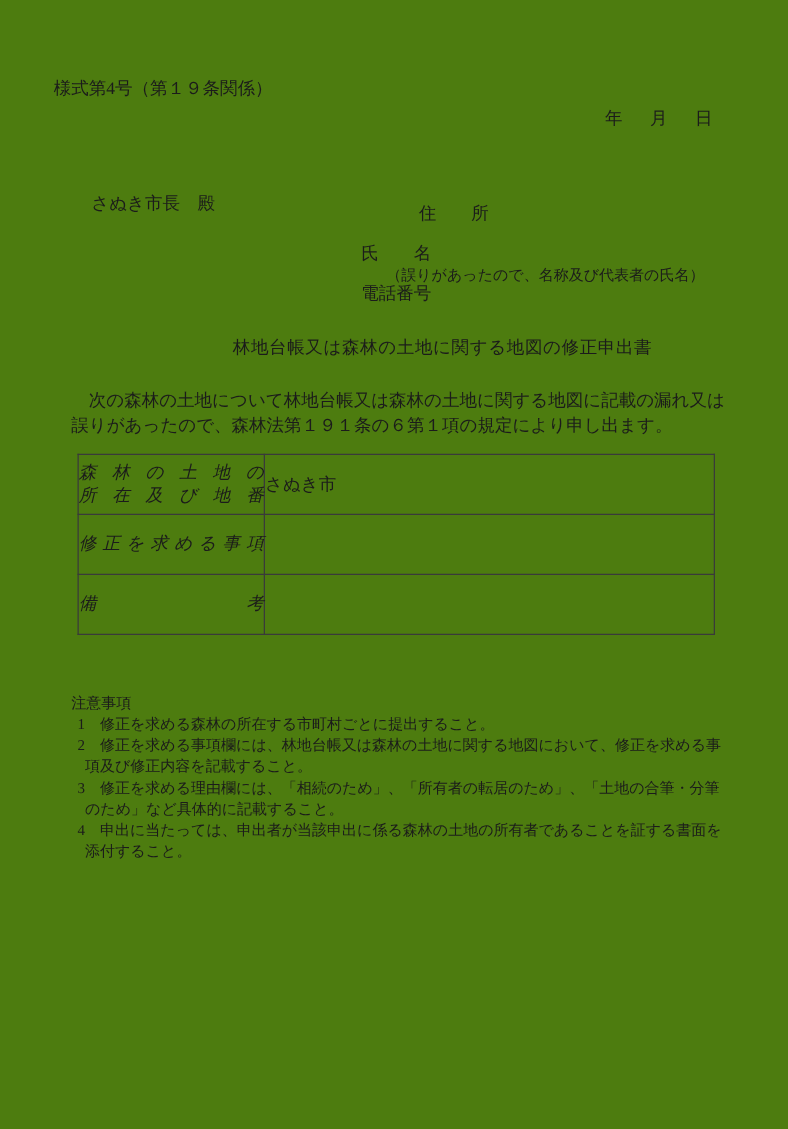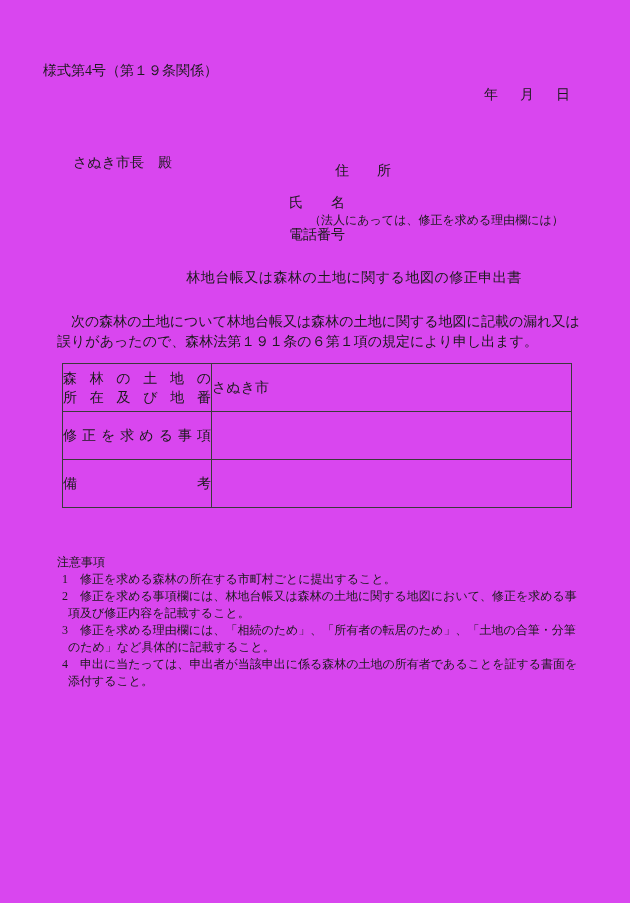--- a/index.html
+++ b/index.html
@@ -1,20 +1,20 @@
 <!DOCTYPE html>
 <html><head>
 <meta charset="utf-8">
 <style>
   html,body { margin:0; padding:0; background:#e8e8e8; }
   .page {
     position:relative;
     width:630px; height:903px;
     margin:0 auto;
-    background:#d946ef;
+    background:#4d7c0f;
     font-family:"Liberation Serif","DejaVu Serif",serif;
     color:#1b1b1b;
     font-size:14px;
     overflow:hidden;
   }
   .abs { position:absolute; white-space:nowrap; }
 
   .form-number   { left:43px;  top:62px; }
   .date-line     { right:56px; top:86px; letter-spacing:4px; }
   .addressee     { left:73px;  top:128px;margin-top:26px; }
@@ -40,20 +40,21 @@
     font-size:14px;
     padding:0;
   }
   td.label-cell { width:148px; padding:0 11px; }
   td.value-cell { padding-left:16px; }
   .jlabel {
     text-align:justify;
     -moz-text-align-last:justify;
     text-align-last:justify;
     line-height:19px;
+    font-style:italic;
   }
 
   .notes {
     position:absolute; left:57px; top:554px;
     font-size:12px; line-height:17px;
   }
   .note-heading { white-space:nowrap; }
   .note-first { display:flex; white-space:nowrap; }
   .note-first .num { flex:0 0 18px; margin-left:5px; }
   .note-first .txt { white-space:nowrap; }
@@ -63,21 +64,21 @@
 <body>
 
 <div class="page">
 
   <div class="abs form-number">様式第4号（第１９条関係）</div>
   <div class="abs date-line">年　月　日</div>
   <div class="abs addressee">さぬき市長　殿</div>
 
   <div class="abs addr-label">住　　所</div>
   <div class="abs name-label">氏　　名</div>
-  <div class="abs corp-note">（法人にあっては、修正を求める理由欄には）</div>
+  <div class="abs corp-note">（誤りがあったので、名称及び代表者の氏名）</div>
   <div class="abs phone-label">電話番号</div>
 
   <div class="abs doc-title">林地台帳又は森林の土地に関する地図の修正申出書</div>
 
   <div class="abs body-para">
     <div>　次の森林の土地について林地台帳又は森林の土地に関する地図に記載の漏れ又は</div>
     <div>誤りがあったので、森林法第１９１条の６第１項の規定により申し出ます。</div>
   </div>
 
   <table class="form-table">

